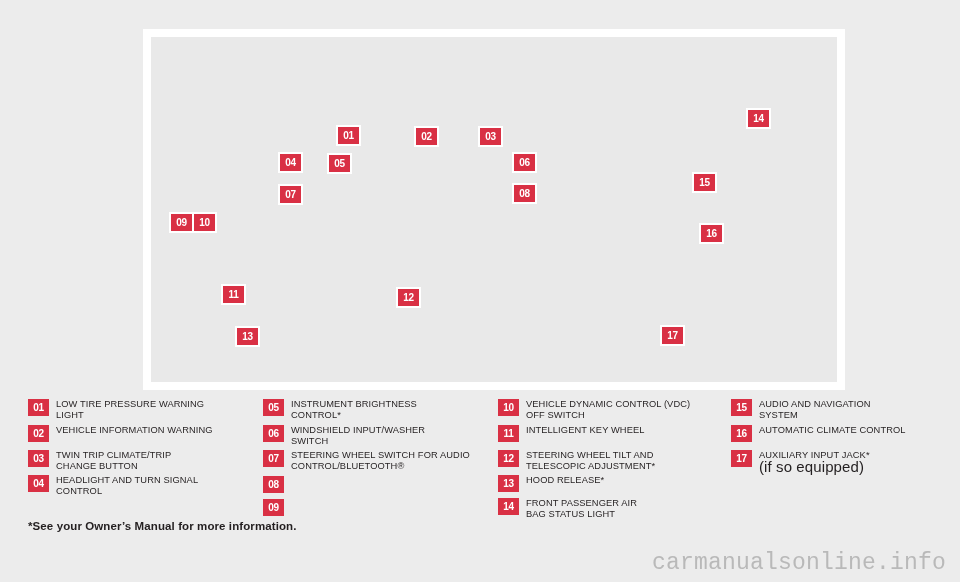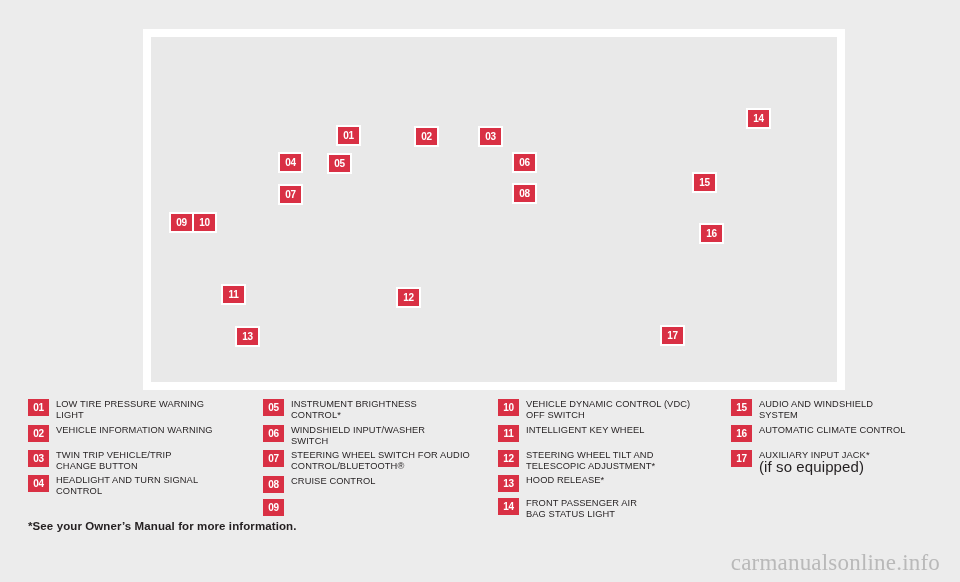--- a/index.html
+++ b/index.html
@@ -121,26 +121,26 @@
     font-size: 11.5px;
     line-height: 14px;
     color: #231f20;
     letter-spacing: 0.1px;
     font-weight: bold;
   }
 
   
   .watermark {
     position: absolute;
-    right: 20px;
+    right: 14px;
     bottom: 6px;
     font-size: 23px;
     color: #b9b9b9;
     letter-spacing: 0.2px;
-    font-family: Liberation Serif, serif;
+    font-family: Liberation Mono, monospace;
   }
 </style>
 </head>
 <body>
 
 <div id="page">
 
   <div class="diagram-frame">
     <div class="diagram-inner" id="diagram-inner">
 
@@ -170,21 +170,21 @@
           <div class="legend-badge">01</div>
           <div class="legend-text"><span>LOW TIRE PRESSURE WARNING
 LIGHT</span></div>
         </div>
         <div class="legend-item gap-lg">
           <div class="legend-badge">02</div>
           <div class="legend-text"><span>VEHICLE INFORMATION WARNING</span></div>
         </div>
         <div class="legend-item">
           <div class="legend-badge">03</div>
-          <div class="legend-text"><span>TWIN TRIP VEHICLE/TRIP
+          <div class="legend-text"><span>TWIN TRIP CLIMATE/TRIP
 CHANGE BUTTON</span></div>
         </div>
         <div class="legend-item">
           <div class="legend-badge">04</div>
           <div class="legend-text"><span>HEADLIGHT AND TURN SIGNAL
 CONTROL</span></div>
         </div>
       </div>
     <div class="legend-col c2" id="legend-col-1">
         <div class="legend-item">
@@ -197,21 +197,20 @@
           <div class="legend-text"><span>WINDSHIELD INPUT/WASHER
 SWITCH</span></div>
         </div>
         <div class="legend-item">
           <div class="legend-badge">07</div>
           <div class="legend-text"><span>STEERING WHEEL SWITCH FOR AUDIO
 CONTROL/BLUETOOTH®</span></div>
         </div>
         <div class="legend-item gap-md">
           <div class="legend-badge">08</div>
-          <div class="legend-text"><span>CRUISE CONTROL</span></div>
         </div>
         <div class="legend-item">
           <div class="legend-badge">09</div>
         </div>
       </div>
     <div class="legend-col c3" id="legend-col-2">
         <div class="legend-item">
           <div class="legend-badge">10</div>
           <div class="legend-text"><span>VEHICLE DYNAMIC CONTROL (VDC)
 OFF SWITCH</span></div>
@@ -231,21 +230,21 @@
         </div>
         <div class="legend-item">
           <div class="legend-badge">14</div>
           <div class="legend-text"><span>FRONT PASSENGER AIR
 BAG STATUS LIGHT</span></div>
         </div>
       </div>
     <div class="legend-col c4" id="legend-col-3">
         <div class="legend-item">
           <div class="legend-badge">15</div>
-          <div class="legend-text"><span>AUDIO AND WINDSHIELD
+          <div class="legend-text"><span>AUDIO AND NAVIGATION
 SYSTEM</span></div>
         </div>
         <div class="legend-item gap-lg">
           <div class="legend-badge">16</div>
           <div class="legend-text"><span>AUTOMATIC CLIMATE CONTROL</span></div>
         </div>
         <div class="legend-item">
           <div class="legend-badge">17</div>
           <div class="legend-text"><span>AUXILIARY INPUT JACK*</span><br><span class="sub">(if so equipped)</span></div>
         </div>

